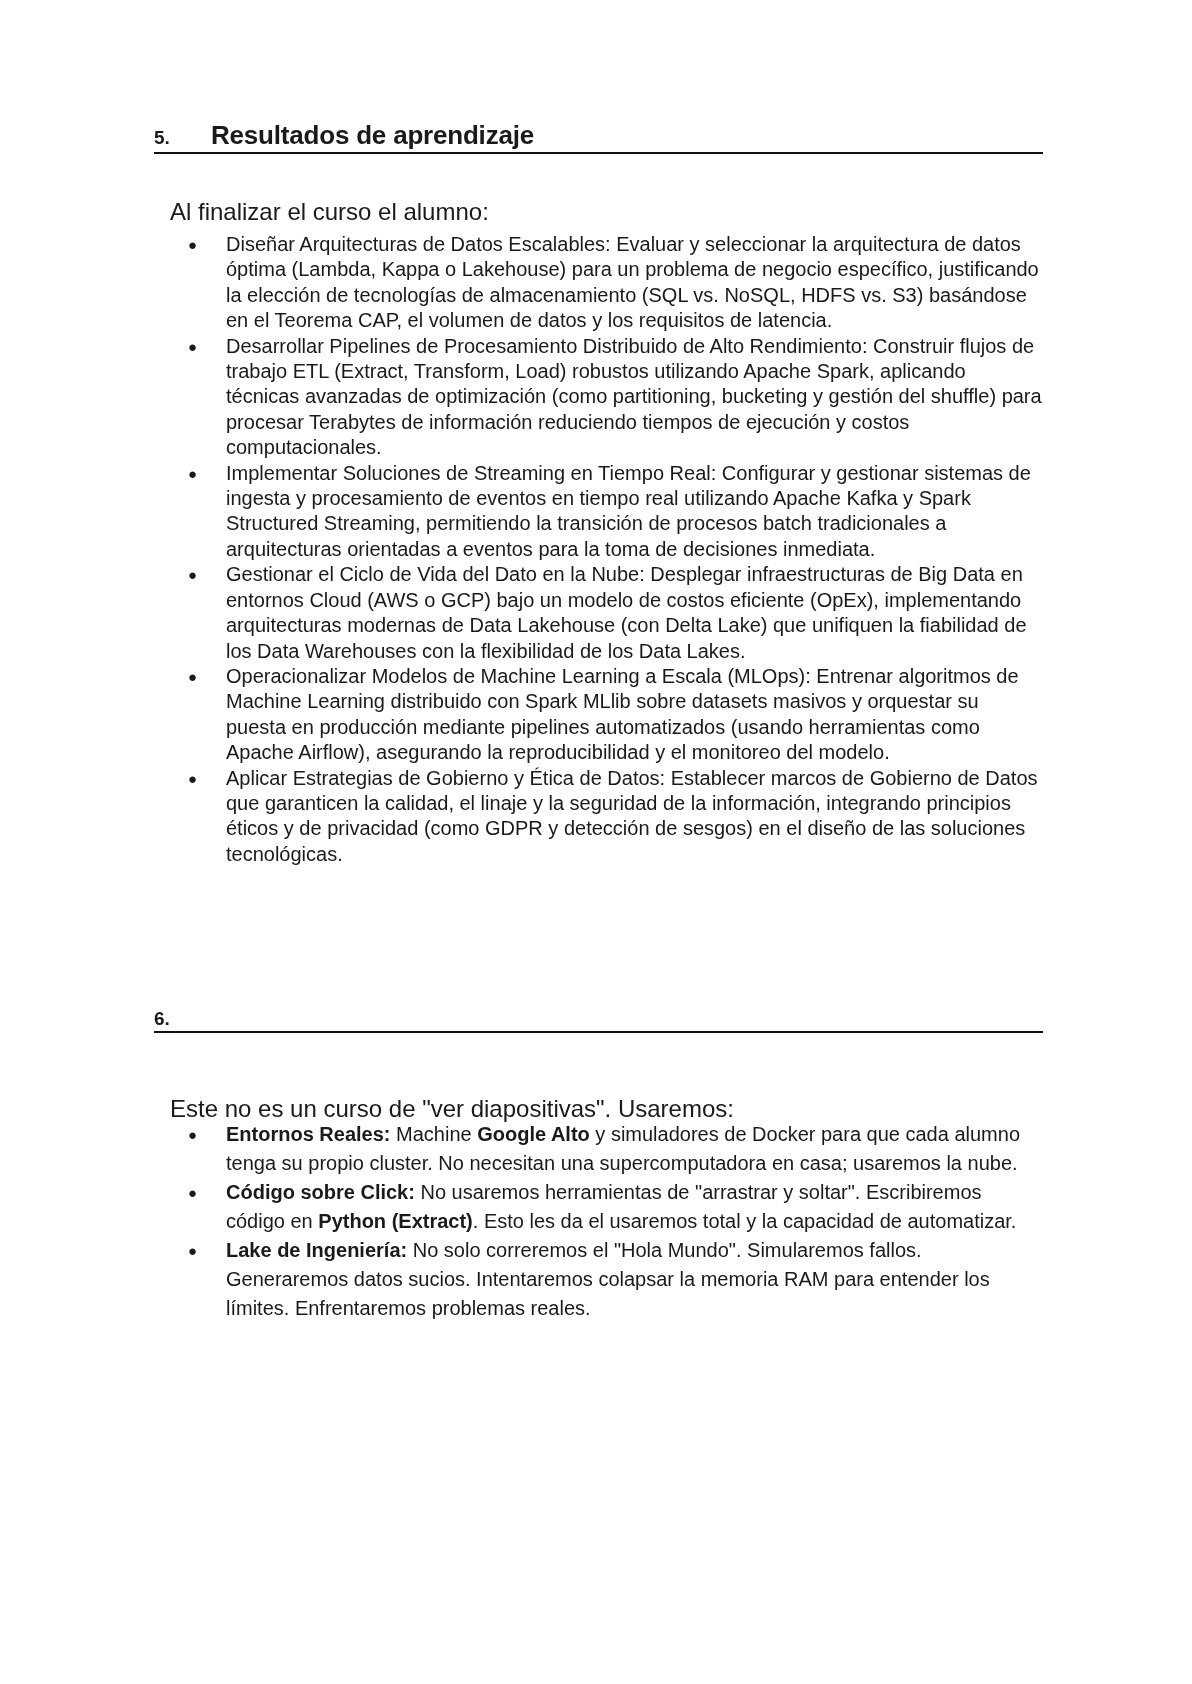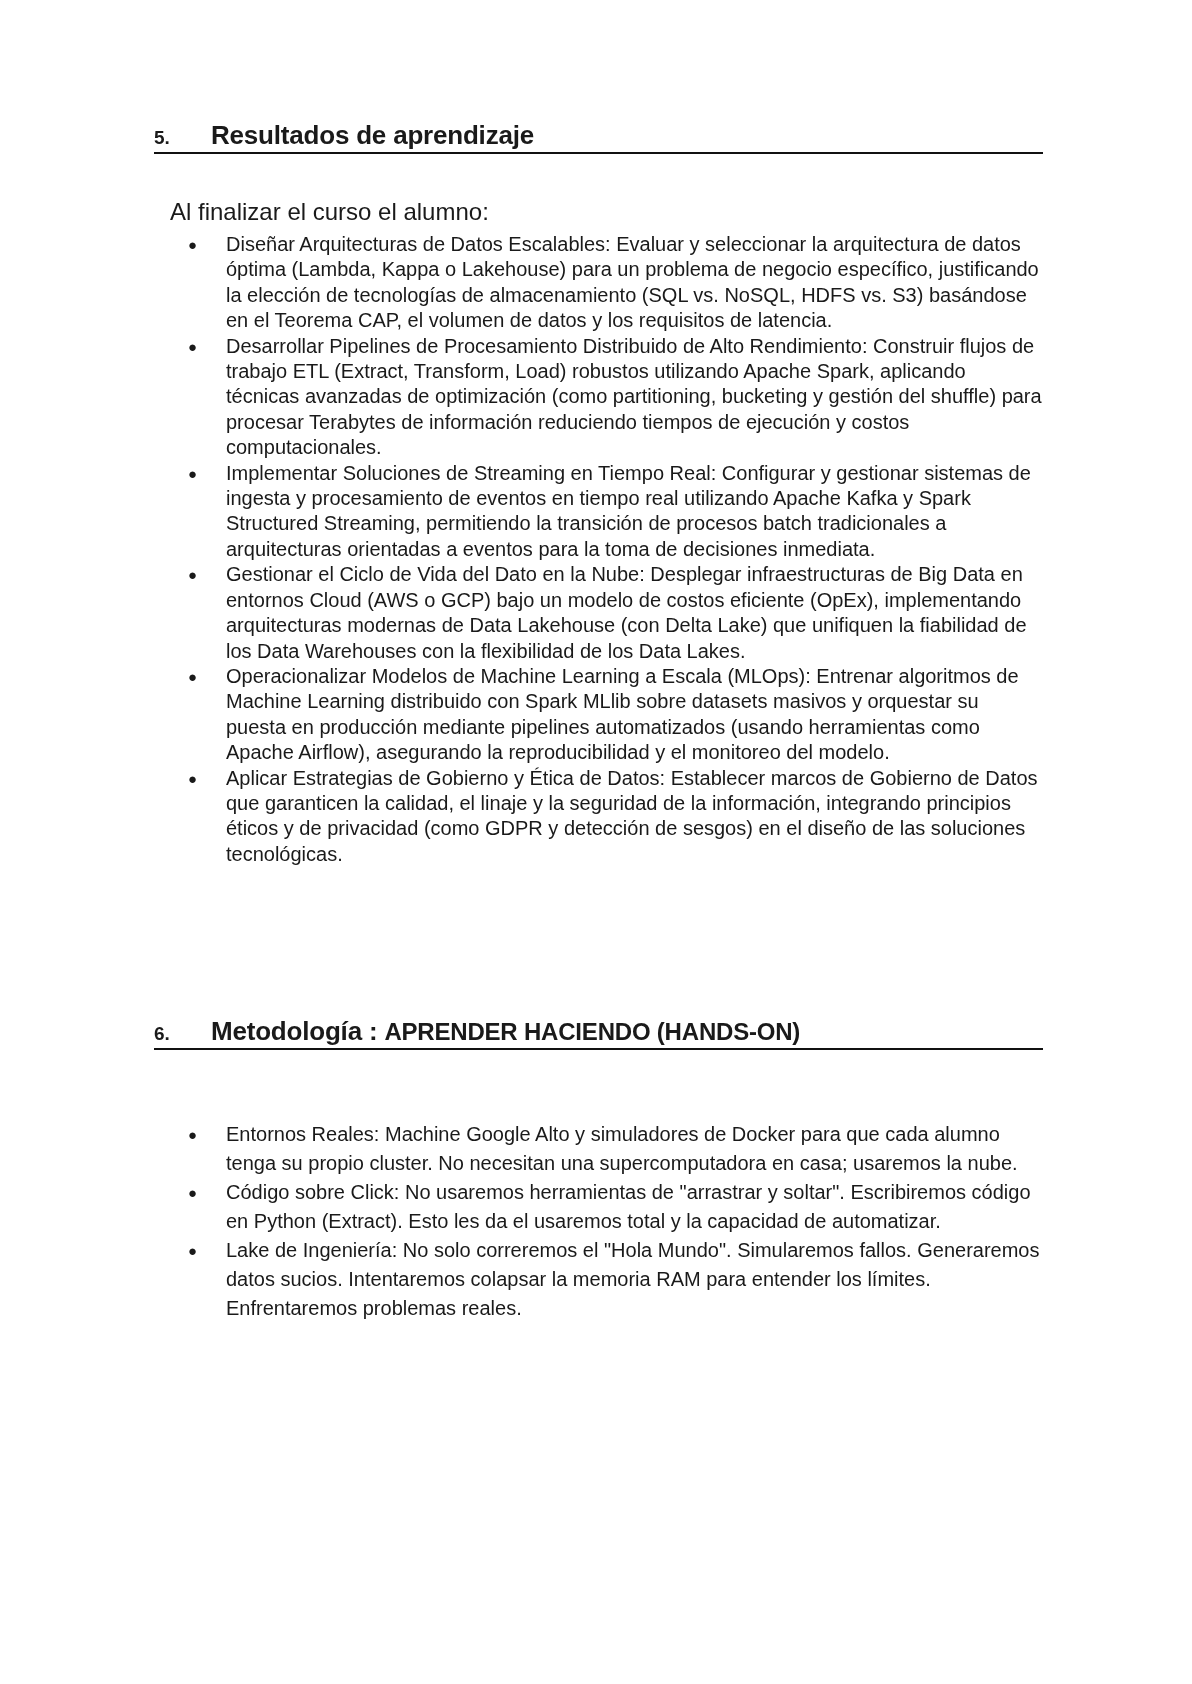--- a/index.html
+++ b/index.html
@@ -60,21 +60,21 @@
     ul.list li .bullet {
       position: absolute;
       left: 34px;
       top: 0;
       font-size: 15px;
     }
     ul.outcomes li { line-height: 25.4px; }
     ul.outcomes li .bullet { line-height: 25.4px; }
     ul.method li { line-height: 29px; }
     ul.method li .bullet { line-height: 29px; }
-    b { font-weight: normal; }
+    b { font-weight: bold; }
   </style>
 </head>
 <body>
 
 <div class="page">
 
   <div class="heading" style="top:112px;">
     <span class="num">5.</span>
     <span class="title">Resultados de aprendizaje</span>
   </div>
@@ -103,26 +103,23 @@
       <span>Operacionalizar Modelos de Machine Learning a Escala (MLOps): Entrenar algoritmos de Machine Learning distribuido con Spark MLlib sobre datasets masivos y orquestar su puesta en producción mediante pipelines automatizados (usando herramientas como Apache Airflow), asegurando la reproducibilidad y el monitoreo del modelo.</span>
     </li>
     <li>
       <span class="bullet">●</span>
       <span>Aplicar Estrategias de Gobierno y Ética de Datos: Establecer marcos de Gobierno de Datos que garanticen la calidad, el linaje y la seguridad de la información, integrando principios éticos y de privacidad (como GDPR y detección de sesgos) en el diseño de las soluciones tecnológicas.</span>
     </li>
   </ul>
 
   <div class="heading" style="top:1008px;">
     <span class="num">6.</span>
-    <span class="title">
-      <span>Metodología :</span>
-      <span class="rest">APRENDER HACIENDO (HANDS-ON)</span>
-    </span>
   </div>
 
+  <p class="para" style="top:1081px;">Este no es un curso de "ver diapositivas". Usaremos:</p>
 
   <ul class="list method" style="top:1120px;">
     <li>
       <span class="bullet">●</span>
       <b>Entornos Reales:</b><span> Machine </span><b>Google Alto</b><span> y simuladores de Docker para que cada alumno tenga su propio cluster. No necesitan una supercomputadora en casa; usaremos la nube.</span>
     </li>
     <li>
       <span class="bullet">●</span>
       <b>Código sobre Click:</b><span> No usaremos herramientas de "arrastrar y soltar". Escribiremos código en </span><b>Python (Extract)</b><span>. Esto les da el usaremos total y la capacidad de automatizar.</span>
     </li>

